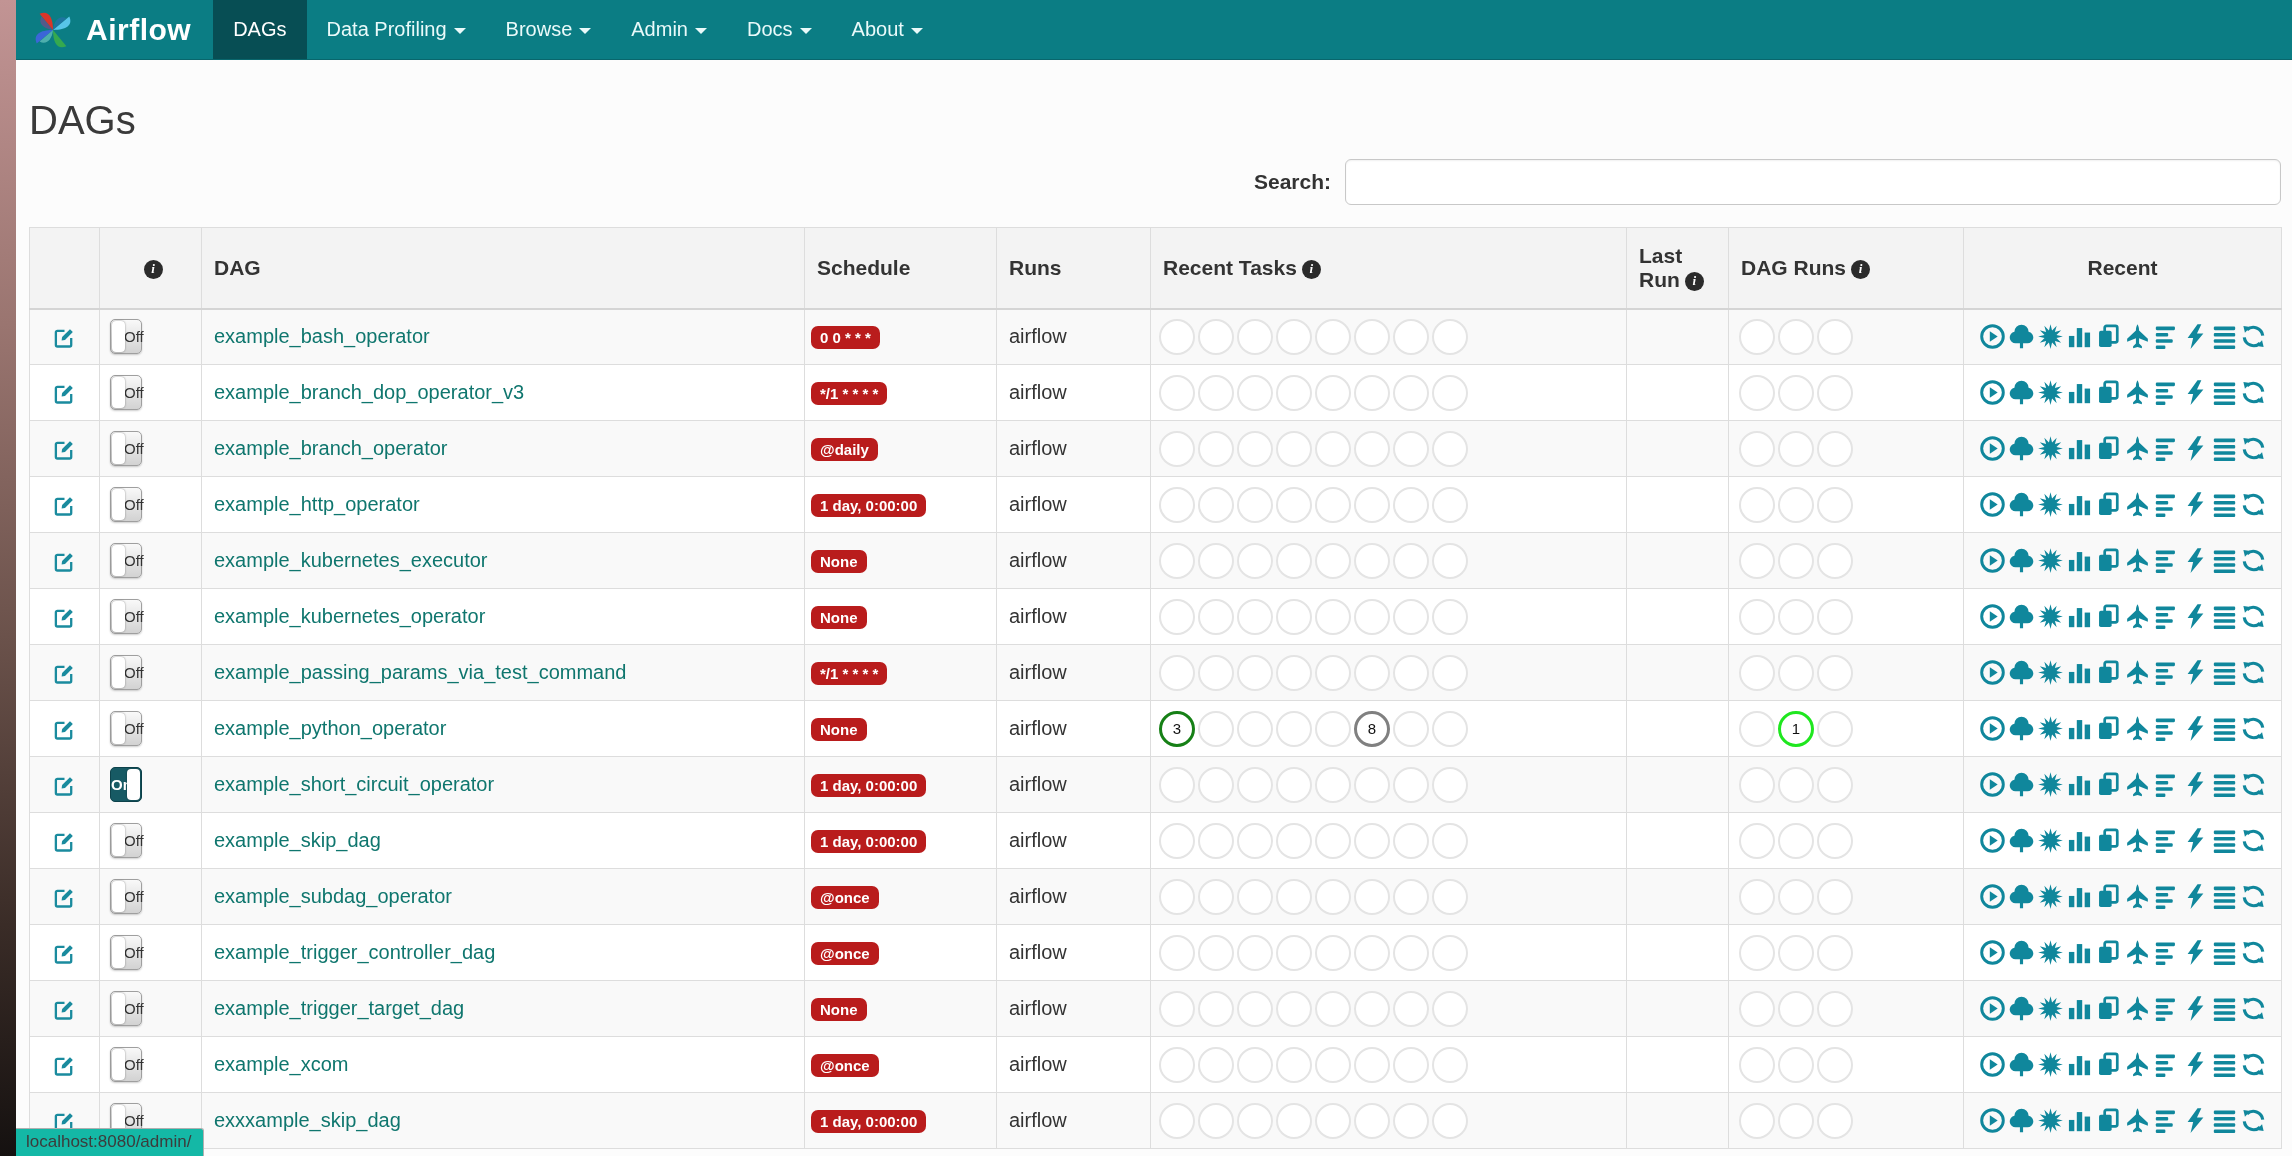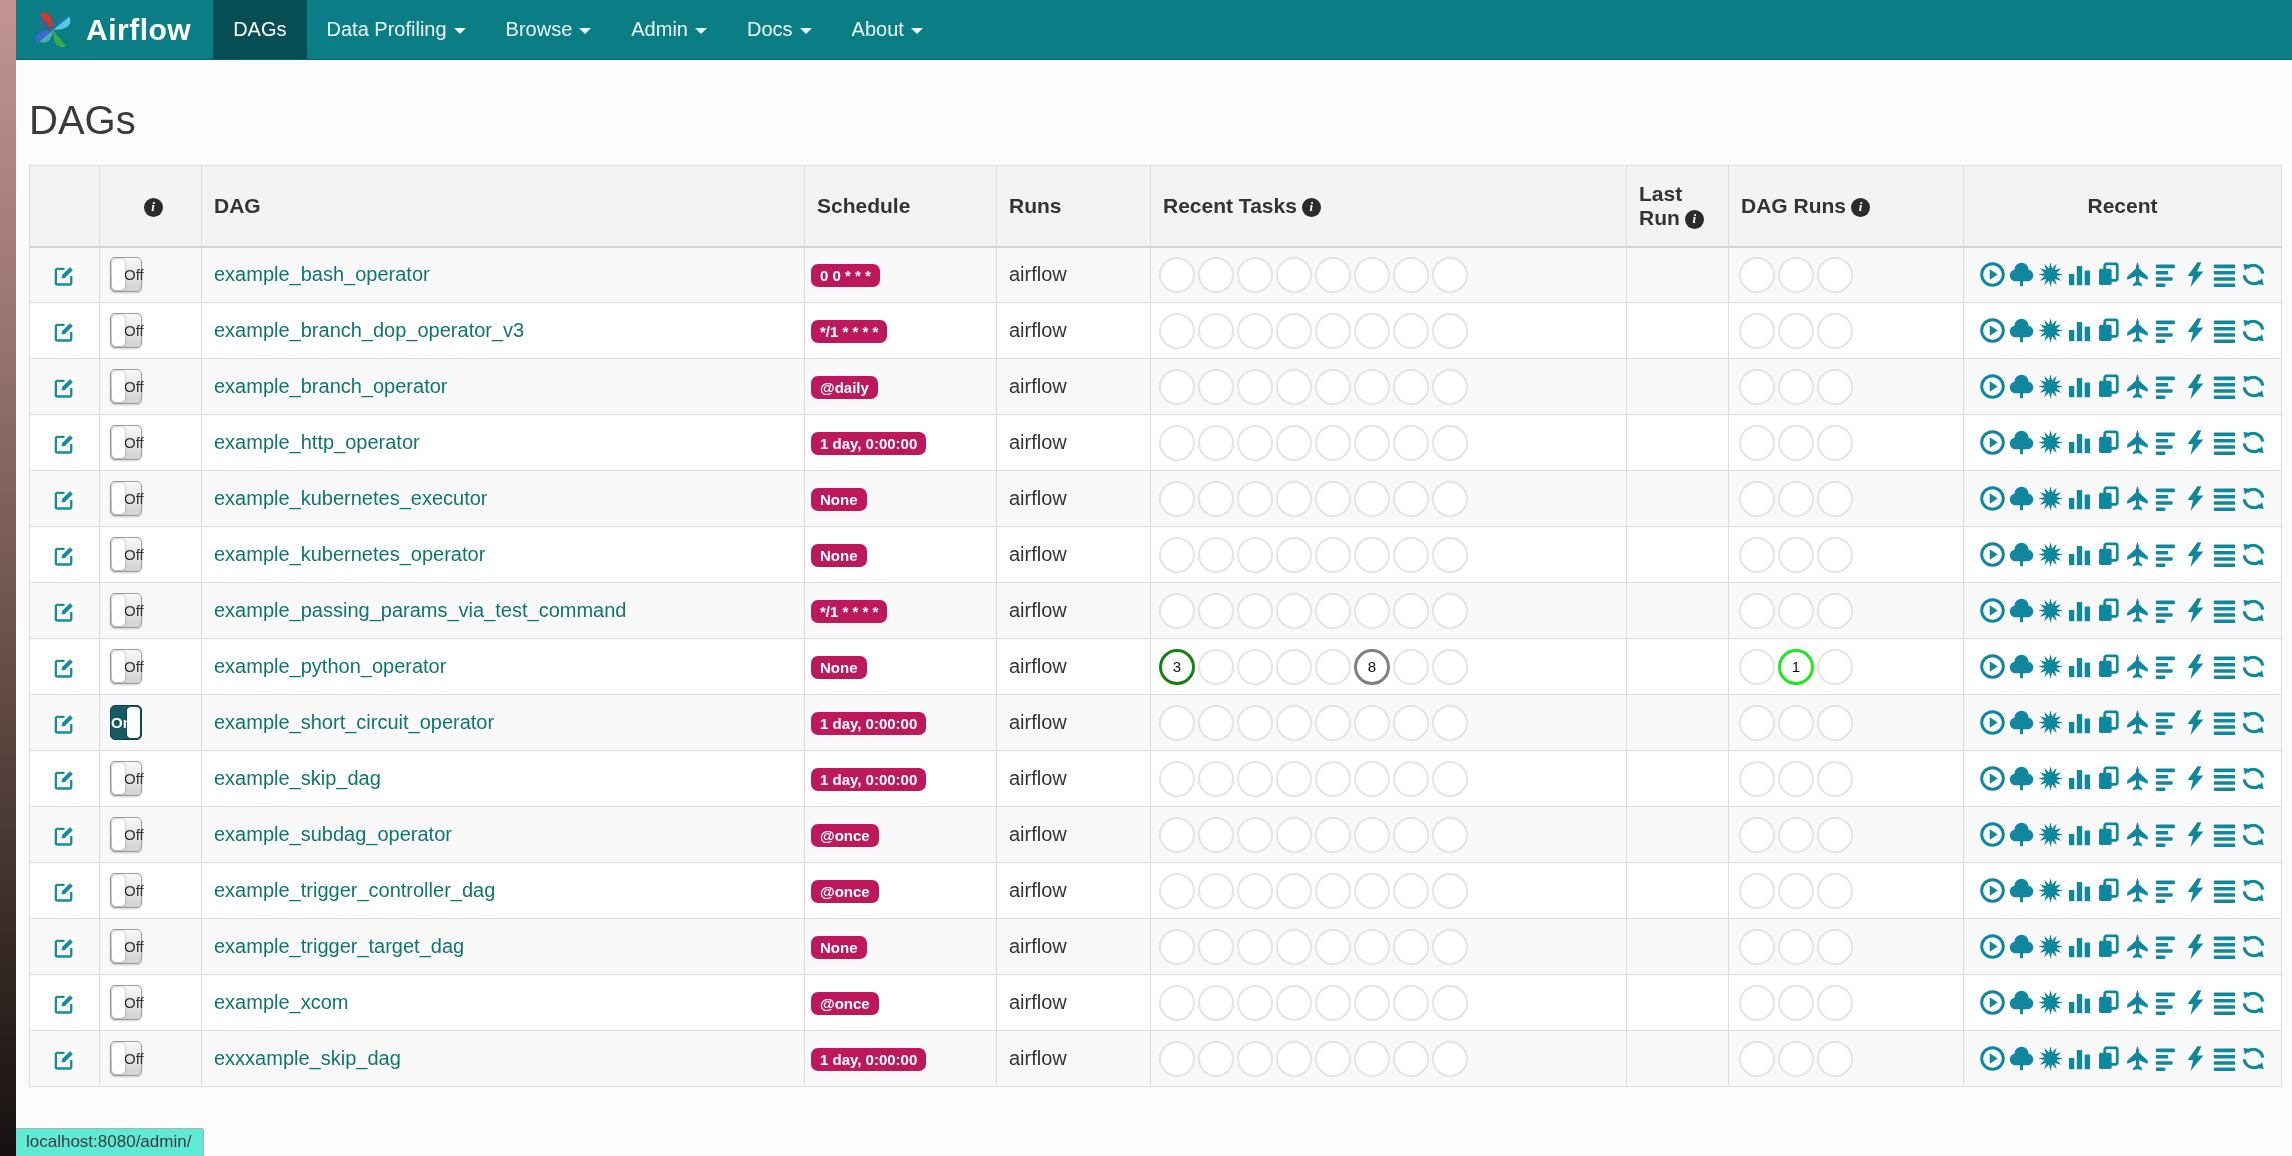--- a/index.html
+++ b/index.html
@@ -77,21 +77,21 @@
   }
   .toggle.off{ background:linear-gradient(#f9f9f9,#d2d2d2); border:1px solid #9f9f9f; color:#333;
     box-shadow:0 1px 2px rgba(0,0,0,.2); }
   .toggle.off .knob{ left:1px; }
   .toggle.off .tlabel{ margin-left:13px; }
   .toggle.on{ background:#175a64; border:1px solid #0d424b; color:#fff; }
   .toggle.on .knob{ right:1px; }
   .toggle.on .tlabel{ margin-right:13px;font-weight:bold; }
   
   .badge{
-    display:inline-block; background:#be185d; color:#fff; font-size:15px; font-weight:700;
+    display:inline-block; background:#b91c1c; color:#fff; font-size:15px; font-weight:700;
     padding:3px 9px; border-radius:7px; white-space:nowrap;
   }
   .c-sched{ padding-left:6px; }
   
   .circles{ display:flex; gap:3px; align-items:center; }
   .circle{
     width:36px; height:36px; border-radius:50%; border:2px solid #e4e4e4; background:#fff;
     display:flex; align-items:center; justify-content:center;
     font-size:15px; color:#111; flex:0 0 auto;
   }
@@ -105,21 +105,21 @@
   
   .info-dot{
     display:inline-flex; align-items:center; justify-content:center;
     width:19px; height:19px; border-radius:50%; background:#2b2b2b; color:#fff;
     font-size:13px; font-weight:700; font-family:"Liberation Serif","DejaVu Serif",serif;
     vertical-align:middle; margin-left:5px; font-style:italic;
   }
   
   .status-bar{
     position:absolute; left:16px; bottom:0; z-index:60;
-    background:#5eead4; border:1px solid #b0b0b0; border-bottom:none; border-left:none;
+    background:#14b8a6; border:1px solid #b0b0b0; border-bottom:none; border-left:none;
     border-top-right-radius:3px; padding:3px 12px 4px 10px; font-size:17px; color:#3c3c3c;margin-top:12px;
   }
 </style>
 </head>
 <body>
 
 <div class="left-strip"></div>
 
 <nav class="navbar">
   <a class="brand">
@@ -157,20 +157,24 @@
     <a class="nav-item">
         <span>About</span>
         <span class="caret"></span>
       </a>
   </div>
 </nav>
 
 <div class="container">
   <h1 class="page-title">DAGs</h1>
 
+  <div class="search-row">
+    <span class="search-label">Search:</span>
+    <input class="search-input" type="text" value="" style="">
+  </div>
 
   <table>
     <colgroup>
       <col style="width:70px">
         <col style="width:102px">
         <col style="width:603px">
       <col style="width:192px">
         <col style="width:154px">
         <col style="width:476px">
       <col style="width:102px">

